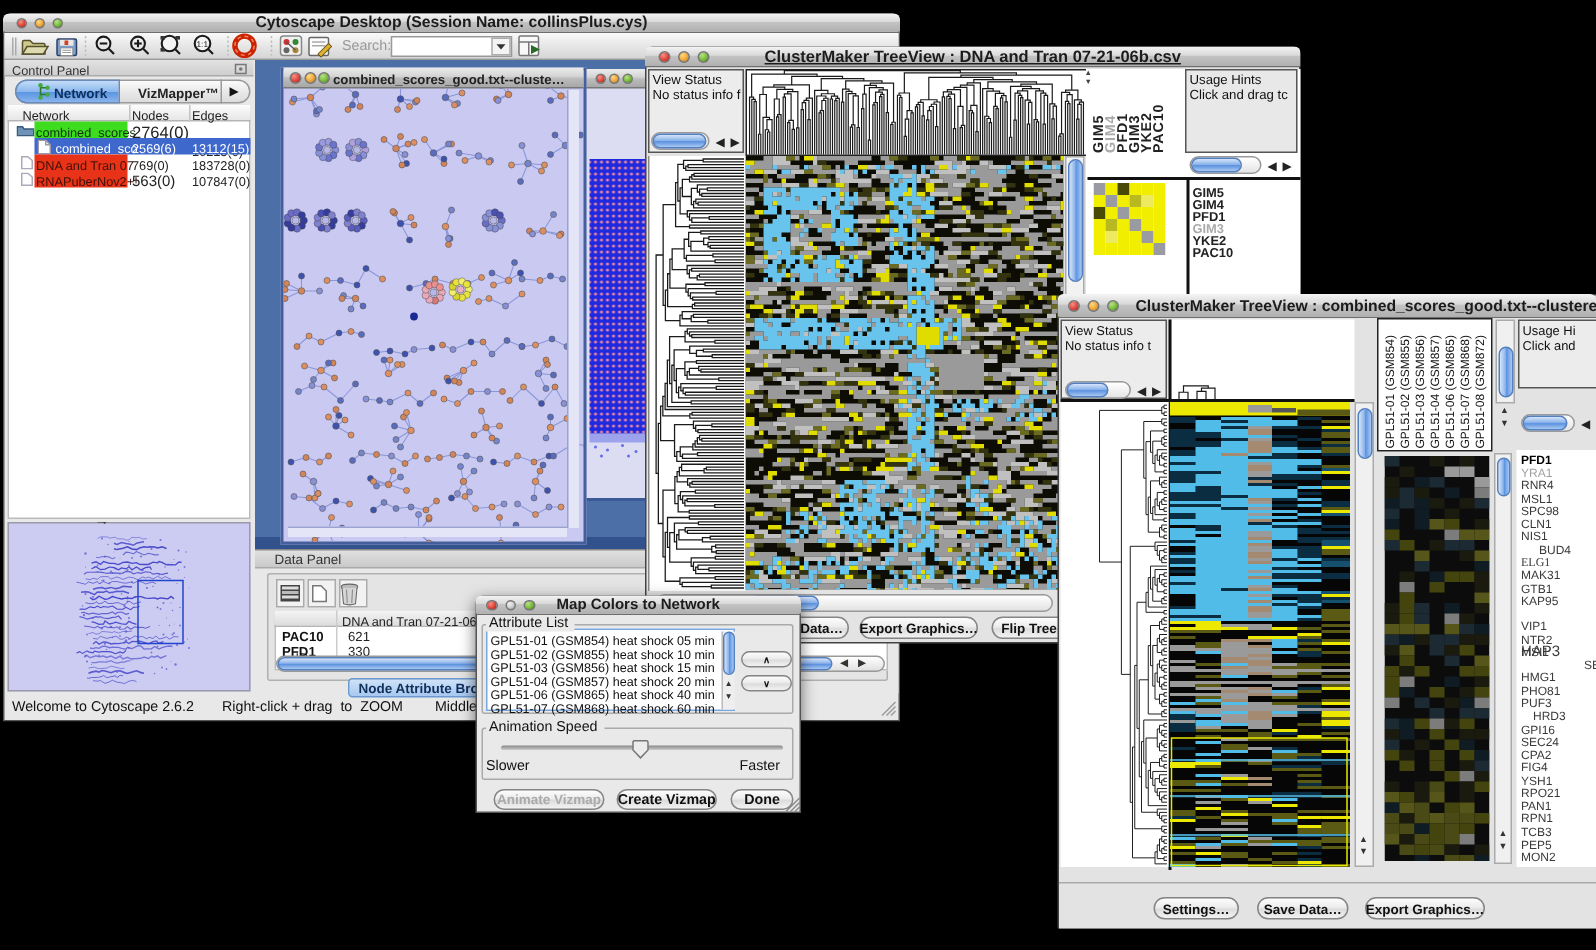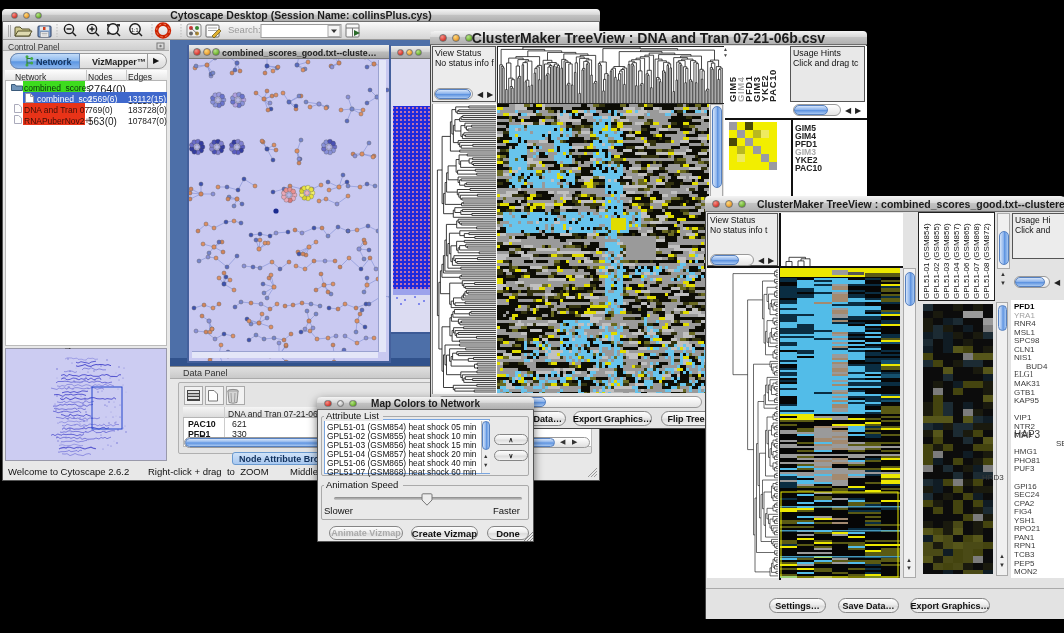--- a/index.html
+++ b/index.html
@@ -951,21 +951,21 @@
     <circle cx="144" cy="286" r="2" fill="#d2845a" stroke="#555" stroke-width="0.4"></circle>
     <circle cx="155" cy="291" r="2" fill="#5a6cc0" stroke="#555" stroke-width="0.4"></circle>
   </svg>
 <div style="position:absolute;left:378px;top:60px;width:8px;height:292px;background:#e4e6f8;border-left:1px solid #9aa2d0;"></div>
 <div style="position:absolute;left:192px;top:351px;width:186px;height:7px;background:#e4e6f8;border-top:1px solid #9aa2d0;"></div>
 <div style="position:absolute;left:430px;top:31px;width:437px;height:398px;background:#e3e3e3;border:1px solid #444;border-radius:5px 5px 0 0;"></div>
 <div style="position:absolute;left:430px;top:31px;width:437px;height:14px;background:linear-gradient(#f4f4f4,#d9d9d9 45%,#c3c3c3 50%,#b0b0b0);border-bottom:1px solid #6e6e6e;border-radius:4px 4px 0 0;">
     <div style="position:absolute;left:9px;top:3.0px;width:8px;height:8px;border-radius:50%;background:radial-gradient(circle at 35% 30%,#f49189,#e0443a 55%,#9c1f16);border:0.5px solid #777;"></div>
     <div style="position:absolute;left:22px;top:3.0px;width:8px;height:8px;border-radius:50%;background:radial-gradient(circle at 35% 30%,#fcd97e,#f0a73b 55%,#b4720e);border:0.5px solid #777;"></div>
     <div style="position:absolute;left:35px;top:3.0px;width:8px;height:8px;border-radius:50%;background:radial-gradient(circle at 35% 30%,#b6e28a,#79bc3a 55%,#3f7716);border:0.5px solid #777;"></div>
-    <div style="position:absolute;left:0;top:0;width:100%;height:100%;display:flex;align-items:center;justify-content:center;font-size:14px;font-weight:bold;color:#1c1c1c;white-space:nowrap;overflow:hidden;text-decoration:underline;">ClusterMaker TreeView : DNA and Tran 07-21-06b.csv</div>
+    <div style="position:absolute;left:0;top:0;width:100%;height:100%;display:flex;align-items:center;justify-content:center;font-size:11px;font-weight:bold;color:#1c1c1c;white-space:nowrap;overflow:hidden;text-decoration:underline;">ClusterMaker TreeView : DNA and Tran 07-21-06b.csv</div>
   </div>
 <div style="position:absolute;left:432px;top:46px;width:64px;height:56px;background:#ececec;border:1px solid #555;"></div>
 <div style="position:absolute;left:435px;top:48px;font-size:8.8px;color:#111;font-weight:normal;white-space:nowrap;">View Status</div>
 <div style="position:absolute;left:435px;top:58px;font-size:8.8px;color:#111;font-weight:normal;white-space:nowrap;">No status info f</div>
 <div style="position:absolute;left:434px;top:88px;width:39px;height:12px;border-radius:6.0px;background:linear-gradient(#fff,#e4e4e4);border:1px solid #999;"></div>
 <div style="position:absolute;left:435px;top:89px;width:36px;height:10px;border-radius:5.0px;background:linear-gradient(#d5e4f9,#8db4ec 45%,#5d93e0 55%,#a8c8f2);border:0.5px solid #5580c0;"></div>
 <div style="position:absolute;left:475px;top:89px;width:10px;height:10px;font-size:8px;color:#222;display:flex;align-items:center;justify-content:center;">◀</div>
 <div style="position:absolute;left:485px;top:89px;width:10px;height:10px;font-size:8px;color:#222;display:flex;align-items:center;justify-content:center;">▶</div>
 <div style="position:absolute;left:497px;top:46px;width:228px;height:58px;background:#fff;border:1px solid #222;"></div>
 <svg style="position:absolute;left:497px;top:46px" width="228" height="58" viewBox="0 0 228 58">
@@ -1312,21 +1312,21 @@
 <div style="position:absolute;left:1014px;top:387.5px;font-size:8px;color:#3a3a3a;font-weight:normal;white-space:nowrap;">GTB1</div>
 <div style="position:absolute;left:1014px;top:396.05px;font-size:8px;color:#3a3a3a;font-weight:normal;white-space:nowrap;">KAP95</div>
 <div style="position:absolute;left:1014px;top:404.6px;font-size:10px;color:#3a3a3a;font-weight:normal;white-space:nowrap;margin-top:24px;">HAP3</div>
 <div style="position:absolute;left:1014px;top:413.15px;font-size:8px;color:#3a3a3a;font-weight:normal;white-space:nowrap;">VIP1</div>
 <div style="position:absolute;left:1014px;top:421.70000000000005px;font-size:8px;color:#3a3a3a;font-weight:normal;white-space:nowrap;">NTR2</div>
 <div style="position:absolute;left:1014px;top:430.25px;font-size:8px;color:#3a3a3a;font-weight:normal;white-space:nowrap;">MSI1</div>
 <div style="position:absolute;left:1014px;top:438.8px;font-size:8px;color:#3a3a3a;font-weight:normal;white-space:nowrap;padding-left:42px;">SEC1</div>
 <div style="position:absolute;left:1014px;top:447.35px;font-size:8px;color:#3a3a3a;font-weight:normal;white-space:nowrap;">HMG1</div>
 <div style="position:absolute;left:1014px;top:455.9px;font-size:8px;color:#3a3a3a;font-weight:normal;white-space:nowrap;">PHO81</div>
 <div style="position:absolute;left:1014px;top:464.45000000000005px;font-size:8px;color:#3a3a3a;font-weight:normal;white-space:nowrap;">PUF3</div>
-<div style="position:absolute;left:982px;top:473.0px;font-size:8px;color:#3a3a3a;font-weight:normal;white-space:nowrap;">HRD3</div>
+<div style="position:absolute;left:1022px;top:473.0px;font-size:8px;color:#3a3a3a;font-weight:normal;white-space:nowrap;">HRD3</div>
 <div style="position:absolute;left:1014px;top:481.55px;font-size:8px;color:#3a3a3a;font-weight:normal;white-space:nowrap;">GPI16</div>
 <div style="position:absolute;left:1014px;top:490.1px;font-size:8px;color:#3a3a3a;font-weight:normal;white-space:nowrap;">SEC24</div>
 <div style="position:absolute;left:1014px;top:498.65px;font-size:8px;color:#3a3a3a;font-weight:normal;white-space:nowrap;">CPA2</div>
 <div style="position:absolute;left:1014px;top:507.20000000000005px;font-size:8px;color:#3a3a3a;font-weight:normal;white-space:nowrap;">FIG4</div>
 <div style="position:absolute;left:1014px;top:515.75px;font-size:8px;color:#3a3a3a;font-weight:normal;white-space:nowrap;">YSH1</div>
 <div style="position:absolute;left:1014px;top:524.3px;font-size:8px;color:#3a3a3a;font-weight:normal;white-space:nowrap;">RPO21</div>
 <div style="position:absolute;left:1014px;top:532.85px;font-size:8px;color:#3a3a3a;font-weight:normal;white-space:nowrap;">PAN1</div>
 <div style="position:absolute;left:1014px;top:541.4000000000001px;font-size:8px;color:#3a3a3a;font-weight:normal;white-space:nowrap;">RPN1</div>
 <div style="position:absolute;left:1014px;top:549.95px;font-size:8px;color:#3a3a3a;font-weight:normal;white-space:nowrap;">TCB3</div>
 <div style="position:absolute;left:1014px;top:558.5px;font-size:8px;color:#3a3a3a;font-weight:normal;white-space:nowrap;">PEP5</div>

